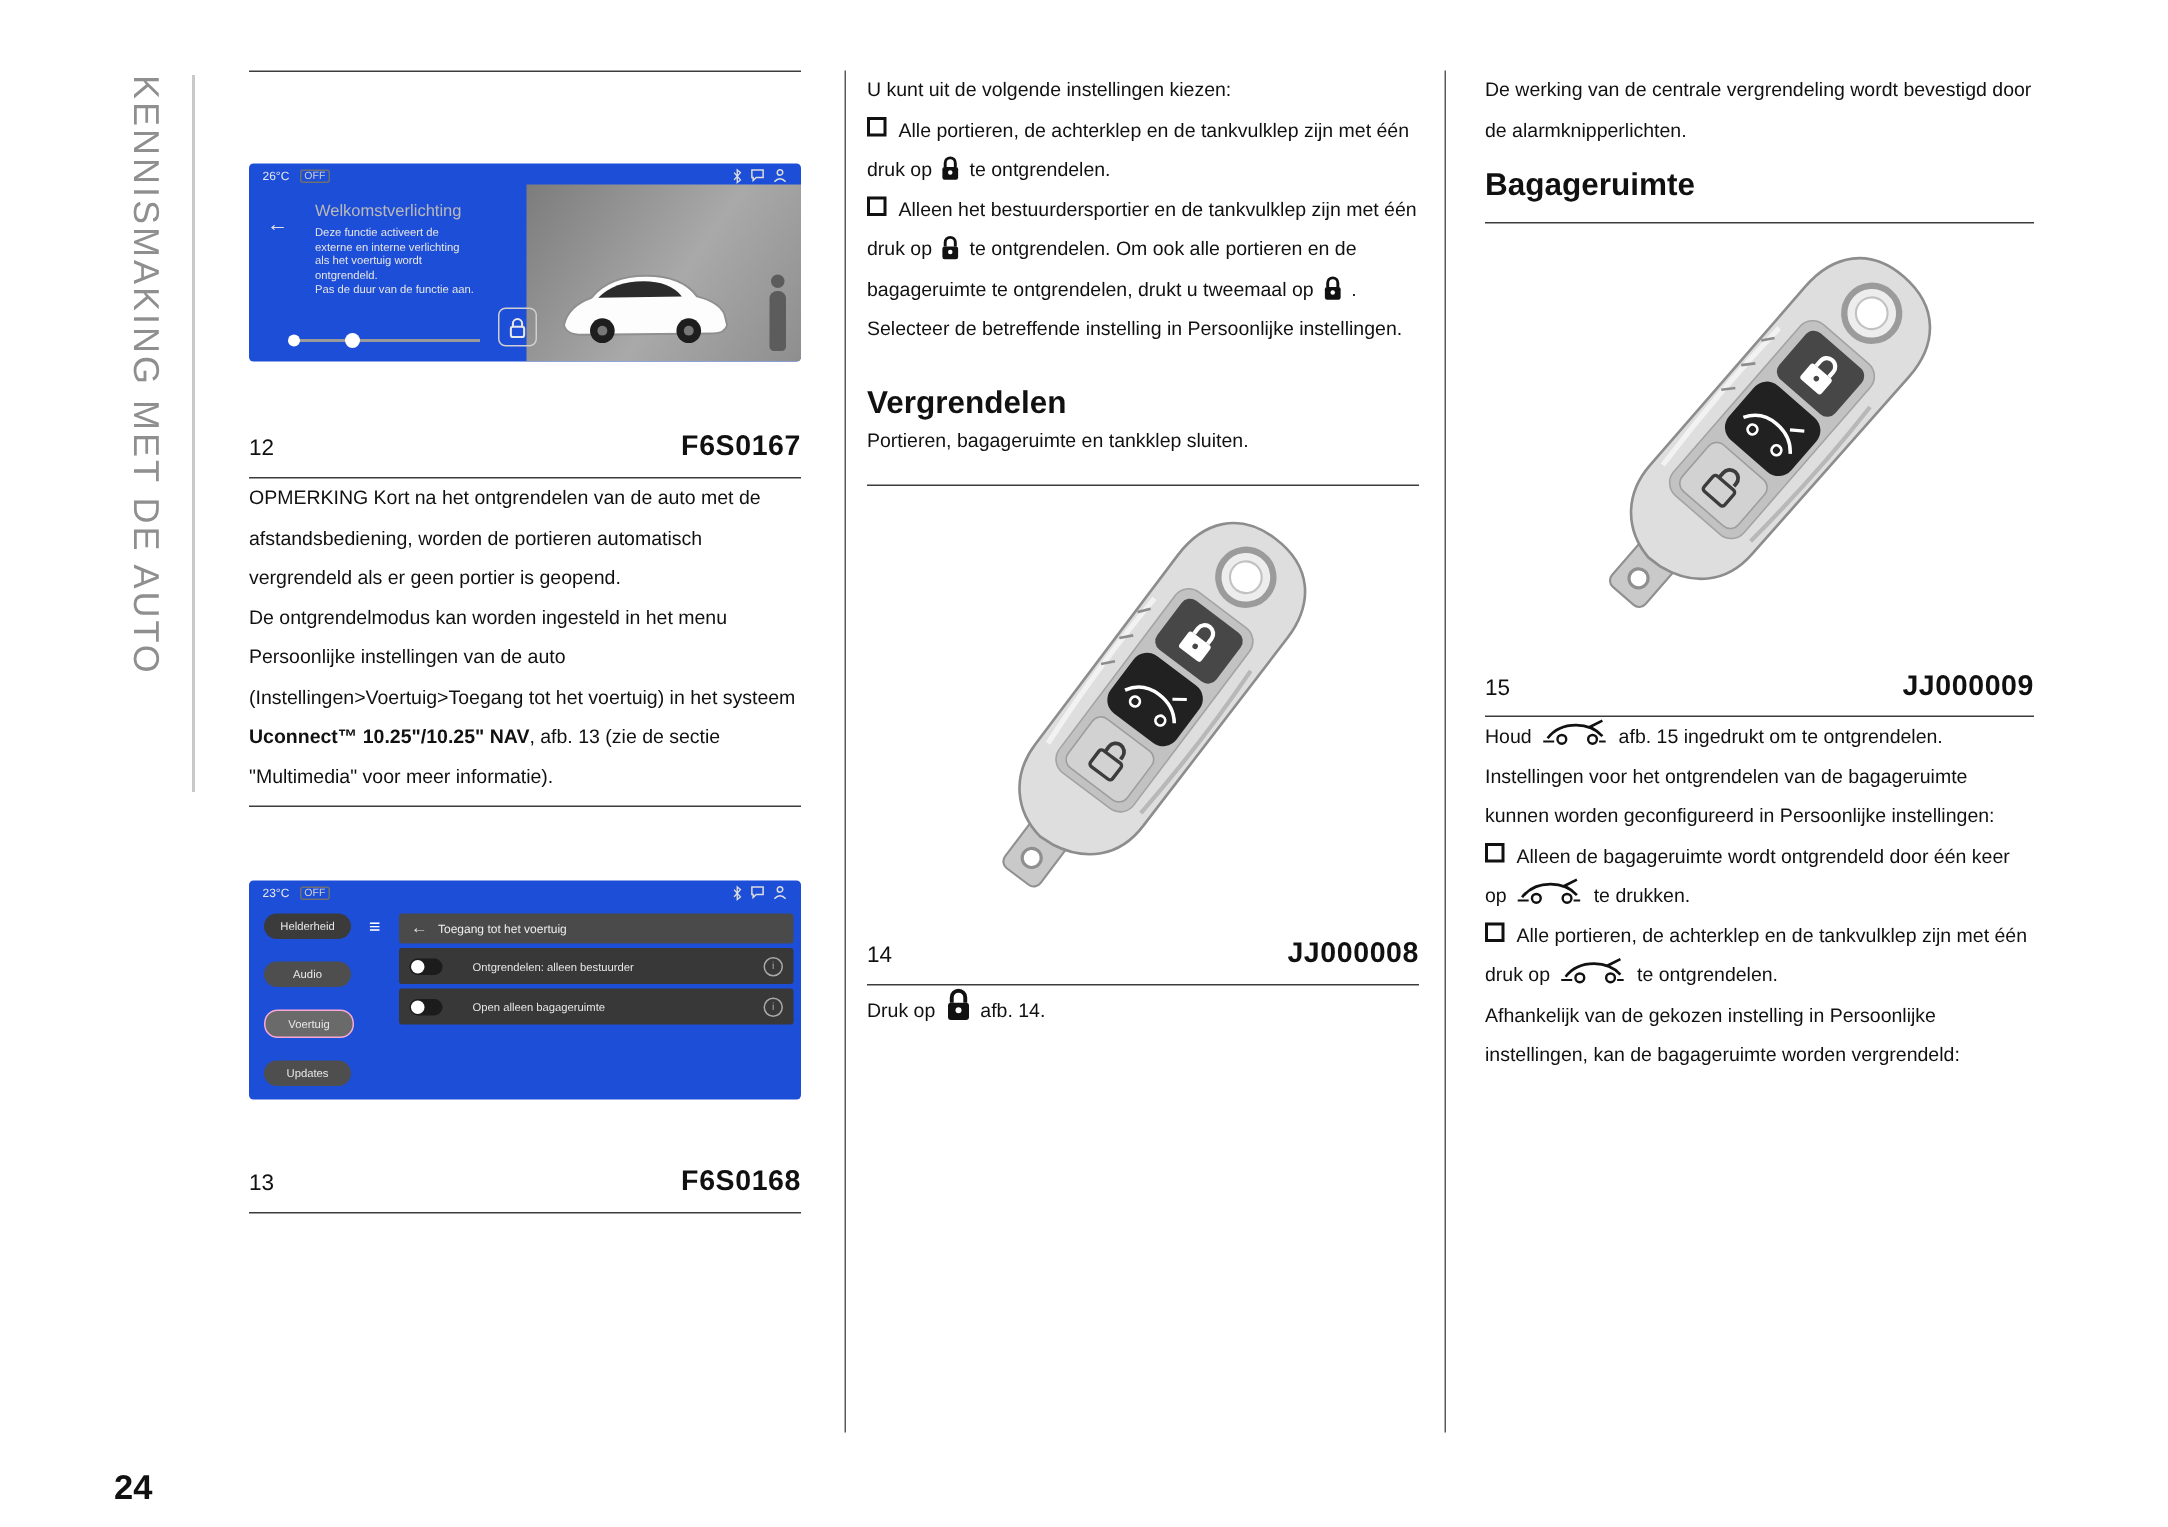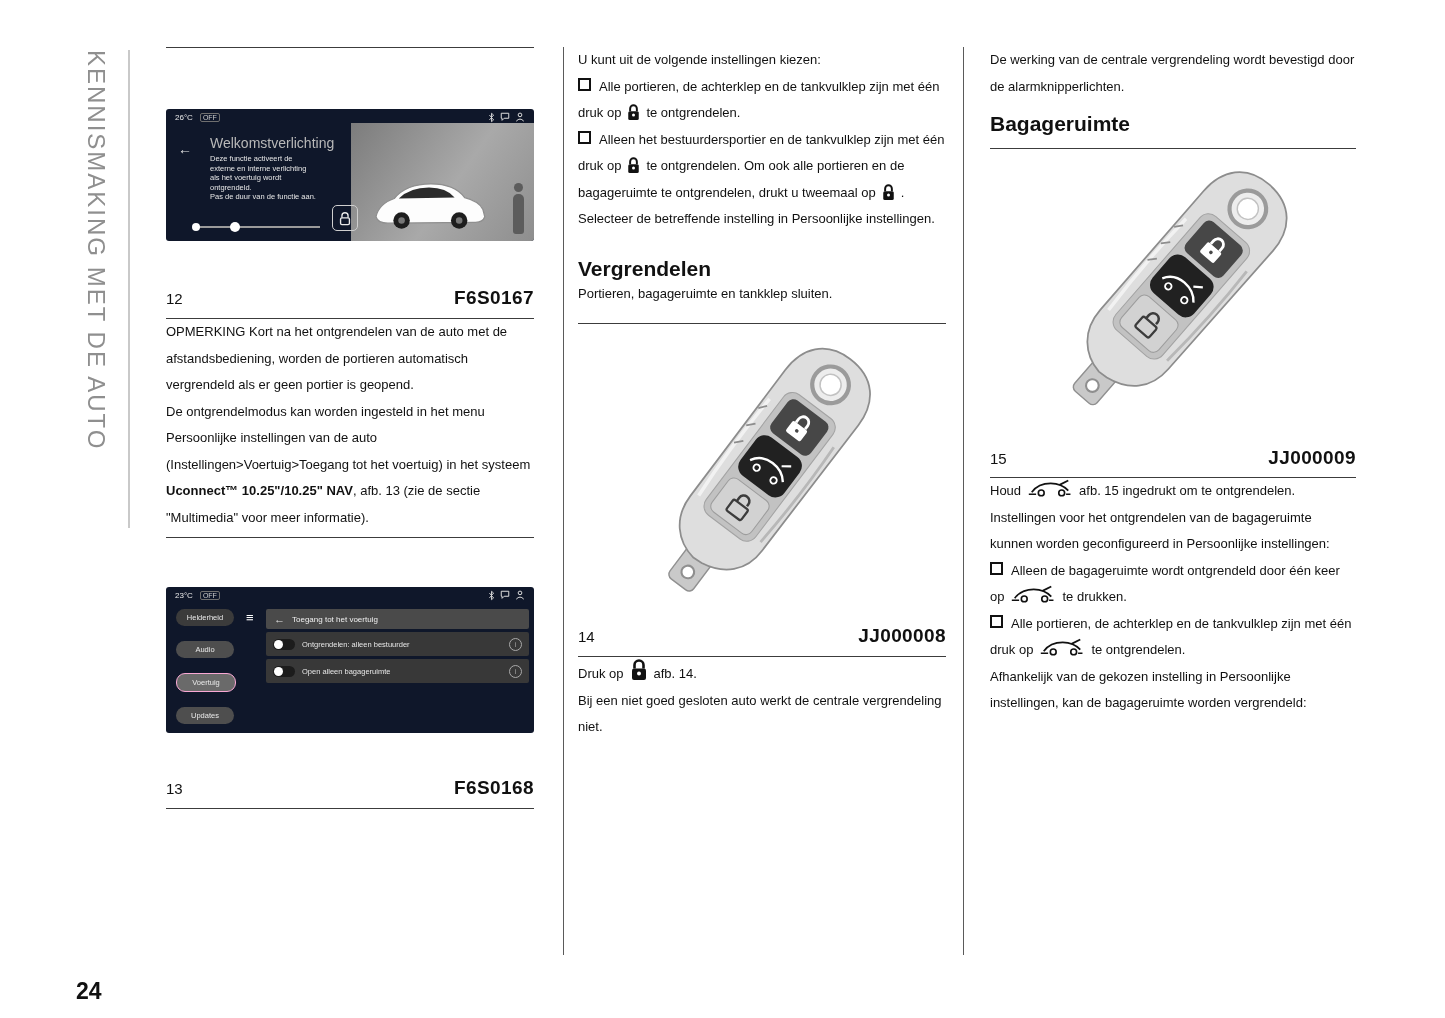--- a/index.html
+++ b/index.html
@@ -25,33 +25,33 @@
   .caption{display:flex;justify-content:space-between;align-items:baseline;font-size:15px;}
   .caption .code{font-size:19px;font-weight:bold;letter-spacing:.4px;}
 
   
   .bullet::before{content:"";display:inline-block;width:9px;height:9px;
                   border:2px solid #111;margin-right:8px;}
   .ic{display:inline-block;vertical-align:-4px;margin:0 5px;}
   .ic-car{vertical-align:-3px;}
 
   
-  .screen{position:relative;background:#0f172a;border-radius:3px;overflow:hidden;}
+  .screen{position:relative;background:#1d4ed8;border-radius:3px;overflow:hidden;}
   .screen12{height:132px;margin-top:61px;}
   .screen13{height:146px;margin-top:49px;}
   .statusbar{position:absolute;top:0;left:0;right:0;height:16px;display:flex;
              align-items:center;gap:7px;padding:0 9px;color:#e9e9e9;font-size:8px;z-index:3;}
   .statusbar .off{font-size:7px;color:#cfcfcf;border:1px solid #6f6f6f;border-radius:2px;padding:0 2px;}
   .sb-icons{margin-left:auto;display:flex;gap:5px;align-items:center;}
   .icon-back{position:absolute;color:#e2e2e2;font-size:14px;}
   .icon-back::before{content:"\2190";}
   .carpanel{position:absolute;left:185px;top:14px;right:0;bottom:0;
             background:linear-gradient(125deg,#7c7c7c 0%,#a9a9a9 55%,#8e8e8e 100%);}
   .s12-text{position:absolute;left:44px;top:26px;width:134px;}
-  .s12-title{font-size:14px;color:#b9b9b9;margin-bottom:3px;}
+  .s12-title{font-size:11px;color:#b9b9b9;margin-bottom:3px;}
   .s12-body{font-size:7.5px;line-height:9.5px;color:#e6e6e6;white-space:pre-line;}
   .slider{position:absolute;left:28px;top:117px;width:126px;height:2px;background:#9a9a9a;}
   .slider .dot-a{position:absolute;left:-2px;top:-3px;width:8px;height:8px;border-radius:50%;background:#fff;}
   .slider .dot-b{position:absolute;left:36px;top:-4px;width:10px;height:10px;border-radius:50%;background:#fff;}
   .locktile{position:absolute;left:166px;top:96px;width:24px;height:24px;border:1.5px solid #cfcfcf;
             border-radius:5px;display:flex;align-items:center;justify-content:center;}
   .person{position:absolute;right:9px;bottom:6px;width:14px;height:52px;}
   .person .head{width:9px;height:9px;border-radius:50%;background:#5c5c5c;margin:0 auto;}
   .person .torso{width:11px;height:40px;border-radius:5px 5px 3px 3px;background:#5c5c5c;margin:2px auto 0;}
 
@@ -60,21 +60,21 @@
         display:flex;align-items:center;justify-content:center;margin-bottom:15px;}
   .pill.first{background:#3b3b3b;}
   .pill.selected{background:#6a6a6a;border:1px solid #f9a8d4;}
   .icon-menu{position:absolute;left:70px;top:0;color:#fff;font-size:13px;line-height:17px;}
   .icon-menu::before{content:"\2261";}
   .s13-right{position:absolute;left:100px;right:5px;top:22px;}
   .s13-header{position:relative;height:20px;background:#4a4a4a;display:flex;align-items:center;
               gap:8px;padding-left:26px;color:#efefef;font-size:8px;border-radius:2px;}
   .s13-header .icon-back{left:8px;font-size:11px;}
   .s13-row{height:24px;margin-top:3px;background:#383838;border-radius:2px;display:flex;
-           align-items:center;gap:7px;padding:0 7px;color:#e6e6e6;font-size:7.5px;}
+           align-items:center;gap:20px;padding:0 7px;color:#e6e6e6;font-size:7.5px;}
   .toggle{position:relative;width:22px;height:11px;border-radius:6px;background:#1c1c1c;flex:0 0 auto;}
   .toggle .knob{position:absolute;left:1px;top:1px;width:9px;height:9px;border-radius:50%;background:#fff;}
   .icon-info{margin-left:auto;width:11px;height:11px;border:1px solid #a9a9a9;border-radius:50%;
              color:#a9a9a9;font-size:7px;display:flex;align-items:center;justify-content:center;flex:0 0 auto;}
   .icon-info::before{content:"i";}
 
   
   .figbox{position:relative;}
   .fig14box{height:272px;margin-top:17px;}
   .fig15box{height:278px;margin-top:8px;}
@@ -289,21 +289,20 @@
 
     <div class="caption mt12">
       <span>14</span>
       <span class="code">JJ000008</span>
     </div>
     <div class="hr mt9"></div>
 
     <p class="body mt16"><span>Druk op</span><svg class="ic" width="20" height="25" viewBox="0 0 20 24">
           <use href="#padlock"></use>
         </svg><span>afb. 14.</span></p>
-    <p class="body mt4">Bij een niet goed gesloten auto werkt de centrale vergrendeling niet.</p>
   </div>
 
   <div class="col col3">
     <p class="body">De werking van de centrale vergrendeling wordt bevestigd door de alarmknipperlichten.</p>
 
     <h3 class="mt12">Bagageruimte</h3>
     <div class="hr mt12"></div>
 
     <div class="figbox fig15box">
       <svg class="fob fob15" width="120" height="303" viewBox="0 0 170 430">

